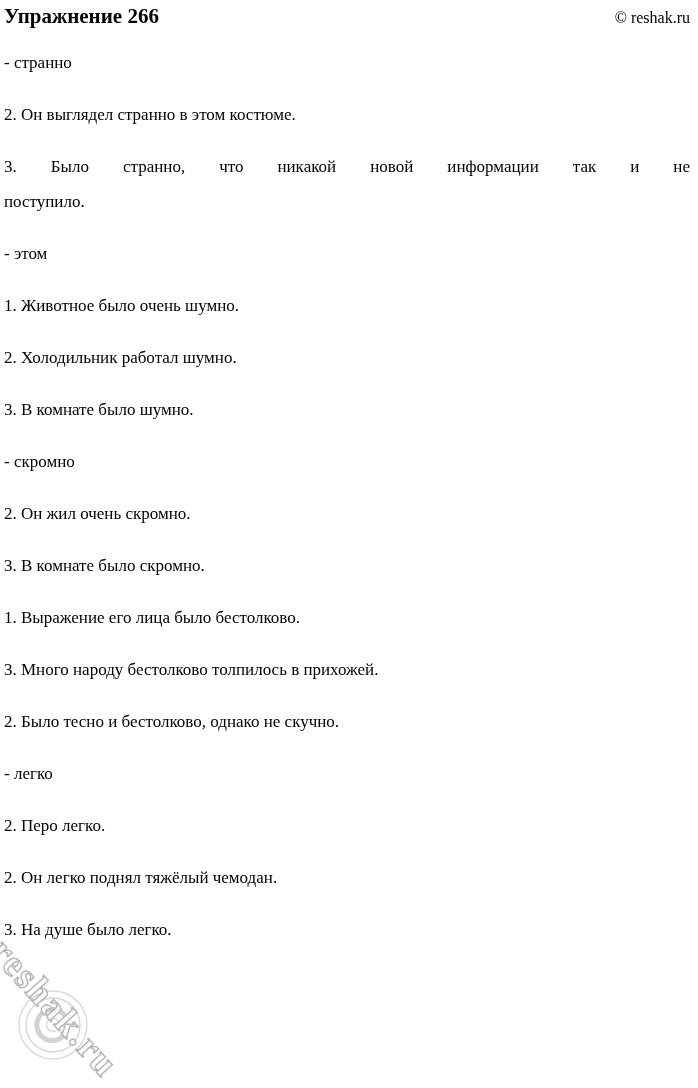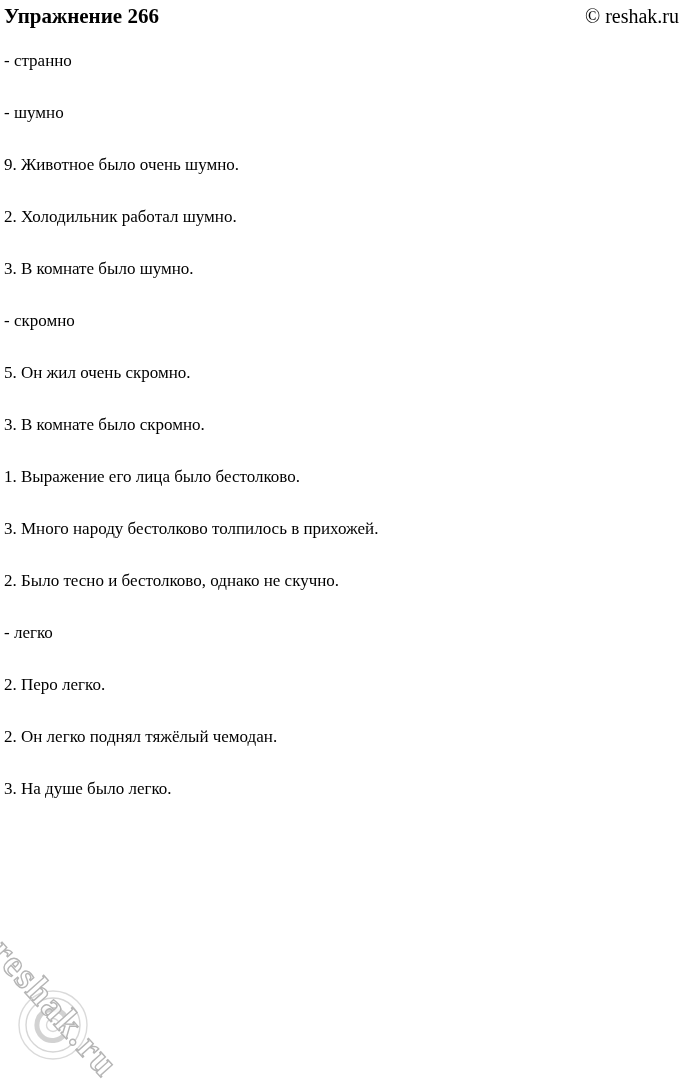--- a/index.html
+++ b/index.html
@@ -42,36 +42,36 @@
   .watermark-circles {
     position: absolute;
     left: 2px;
     top: 974px;
   }
   
   .content-layer {
     position: absolute;
     inset: 0;
     z-index: 1;
-    padding: 2px 19px 0 4px;
+    padding: 2px 8px 0 4px;
     box-sizing: border-box;
   }
   .doc-header {
     display: flex;
     justify-content: space-between;
     align-items: baseline;
     line-height: 28px;
     margin-bottom: 13px;
   }
   .doc-title {
     font-weight: bold;
     font-size: 21px;
   }
   .doc-copyright {
-    font-size: 20px;
+    font-size: 16px;
   }
   .adverb, .sentence {
     margin: 0 0 17px 0;
     font-size: 17px;
     line-height: 35px;
   }
   .line {
     display: block;
   }
   .line.stretch {
@@ -94,33 +94,40 @@
     <div class="watermark-text">reshak.ru</div>
   </div>
 
   <div class="content-layer">
     <div class="doc-header">
       <div class="doc-title">Упражнение 266</div>
       <div class="doc-copyright">© reshak.ru</div>
     </div>
     <div id="content">
         <p class="adverb">- странно</p>
-        <p class="adverb">- шумно</p>
         <p class="sentence">
-          <span class="line">9. Животное было очень шумно.</span>
+          <span class="line">2. Он выглядел странно в этом костюме.</span>
+        </p>
+        <p class="sentence">
+          <span class="line stretch">3. Было странно, что никакой новой информации так и не</span>
+          <span class="line">поступило.</span>
+        </p>
+        <p class="adverb">- этом</p>
+        <p class="sentence">
+          <span class="line">1. Животное было очень шумно.</span>
         </p>
         <p class="sentence">
           <span class="line">2. Холодильник работал шумно.</span>
         </p>
         <p class="sentence">
           <span class="line">3. В комнате было шумно.</span>
         </p>
         <p class="adverb">- скромно</p>
         <p class="sentence">
-          <span class="line">5. Он жил очень скромно.</span>
+          <span class="line">2. Он жил очень скромно.</span>
         </p>
         <p class="sentence">
           <span class="line">3. В комнате было скромно.</span>
         </p>
         <p class="sentence">
           <span class="line">1. Выражение его лица было бестолково.</span>
         </p>
         <p class="sentence">
           <span class="line">3. Много народу бестолково толпилось в прихожей.</span>
         </p>

